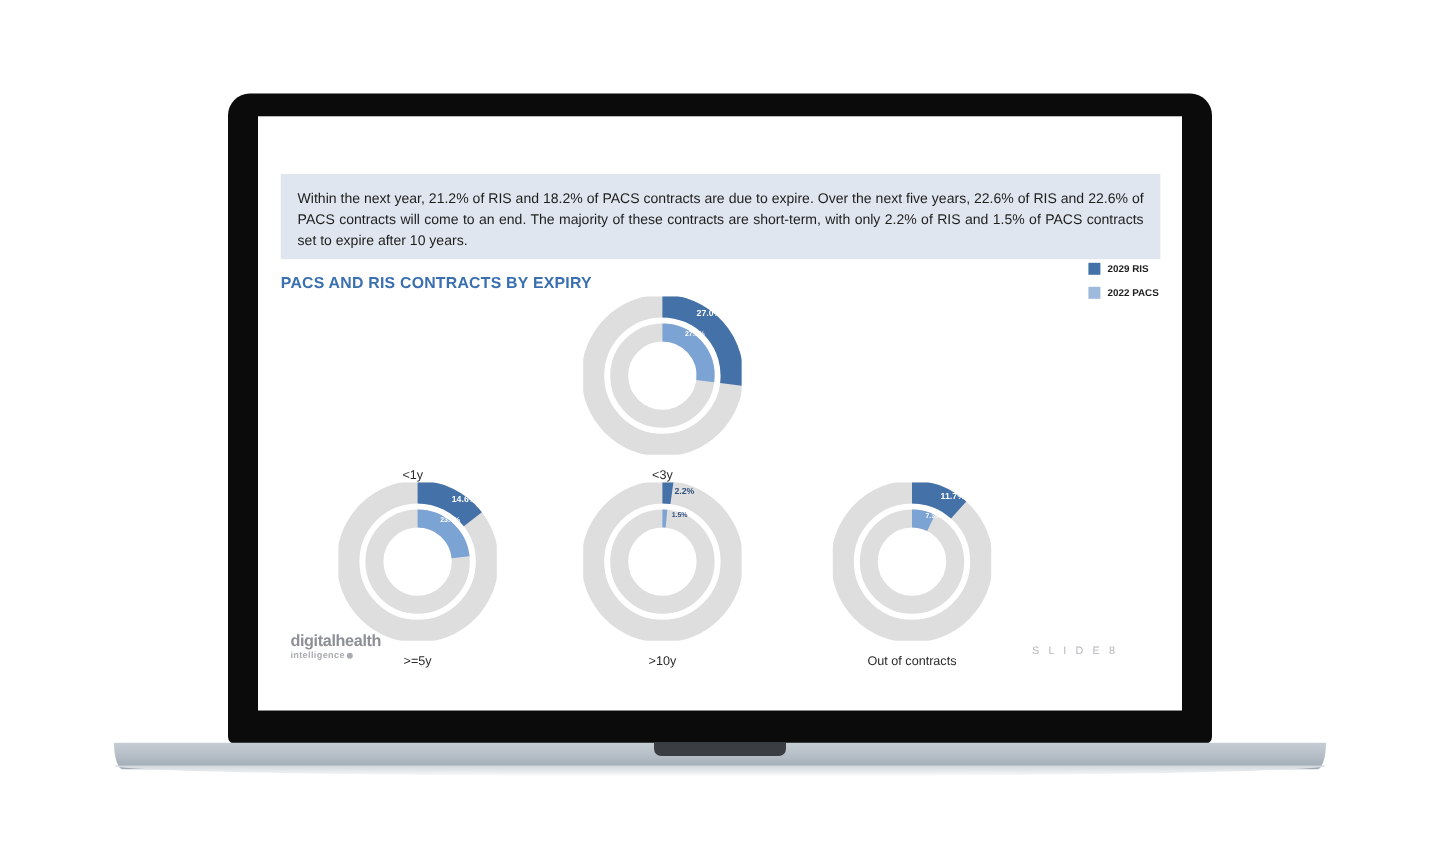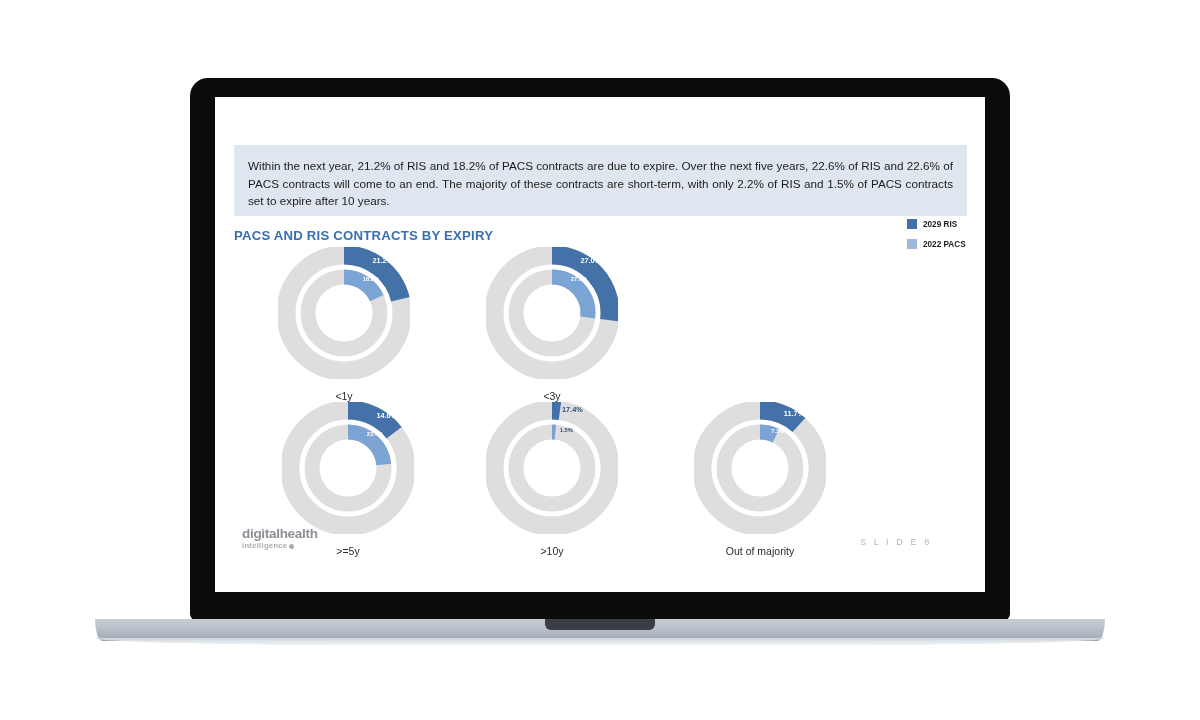--- a/index.html
+++ b/index.html
@@ -160,26 +160,20 @@
     <div id="slide">
 
       <div id="callout">
         <div id="callout-text">Within the next year, 21.2% of RIS and 18.2% of PACS contracts are due to expire. Over the next five years, 22.6% of RIS and 22.6% of PACS contracts will come to an end. The majority of these contracts are short-term, with only 2.2% of RIS and 1.5% of PACS contracts set to expire after 10 years.</div>
       </div>
 
       <div id="slide-title">PACS AND RIS CONTRACTS BY EXPIRY</div>
 
       <div id="charts">
           <div class="donut-cell" style="left: 0px; top: 0px;">
-            <div class="donut-wrap"><svg width="132" height="132" viewBox="0 0 132 132">
-                <circle cx="66" cy="66" r="58" fill="none" stroke="#dedede" stroke-width="19"></circle>
-                <path d="M 66 8 A 58 58 0 0 1 122.35464050905108 52.28305817262396" fill="none" stroke="#4472a8" stroke-width="19"></path>
-                <circle cx="66" cy="66" r="36" fill="none" stroke="#dedede" stroke-width="15"></circle>
-                <path d="M 66 30 A 36 36 0 0 1 98.76381494465984 51.08247908424177" fill="none" stroke="#7ba3d4" stroke-width="15"></path>
-              </svg><div class="pct-outer" style="left: 94.4255px; top: 8.86995px;">21.2%</div><div class="pct-inner" style="left: 84.7814px; top: 28.6434px;">18.2%</div></div>
             <div class="donut-label">&lt;1y</div>
           </div>
           <div class="donut-cell" style="left: 208px; top: 0px;">
             <div class="donut-wrap"><svg width="132" height="132" viewBox="0 0 132 132">
                 <circle cx="66" cy="66" r="58" fill="none" stroke="#dedede" stroke-width="19"></circle>
                 <path d="M 66 8 A 58 58 0 0 1 123.54265267623973 73.26932754672966" fill="none" stroke="#4472a8" stroke-width="19"></path>
                 <circle cx="66" cy="66" r="36" fill="none" stroke="#dedede" stroke-width="15"></circle>
                 <path d="M 66 30 A 36 36 0 0 1 101.7161292473212 70.51199640831496" fill="none" stroke="#7ba3d4" stroke-width="15"></path>
               </svg><div class="pct-outer" style="left: 94.4255px; top: 8.86995px;">27.0%</div><div class="pct-inner" style="left: 84.7814px; top: 28.6434px;">27.0%</div></div>
             <div class="donut-label">&lt;3y</div>
@@ -192,31 +186,31 @@
                 <path d="M 66 30 A 36 36 0 0 1 101.8182366113268 62.38697826535626" fill="none" stroke="#7ba3d4" stroke-width="15"></path>
               </svg><div class="pct-outer" style="left: 94.4255px; top: 8.86995px;">14.6%</div><div class="pct-inner" style="left: 84.7814px; top: 28.6434px;">23.4%</div></div>
             <div class="donut-label">&gt;=5y</div>
           </div>
           <div class="donut-cell" style="left: 208px; top: 155px;">
             <div class="donut-wrap"><svg width="132" height="132" viewBox="0 0 132 132">
                 <circle cx="66" cy="66" r="58" fill="none" stroke="#dedede" stroke-width="19"></circle>
                 <path d="M 66 8 A 58 58 0 0 1 73.99183685970901 8.55323730959423" fill="none" stroke="#4472a8" stroke-width="19"></path>
                 <circle cx="66" cy="66" r="36" fill="none" stroke="#dedede" stroke-width="15"></circle>
                 <path d="M 66 30 A 36 36 0 0 1 69.38789927946651 30.15976927428912" fill="none" stroke="#7ba3d4" stroke-width="15"></path>
-              </svg><div class="pct-outer dark" style="left: 76.0055px; top: 3.13847px;">17.4%</div><div class="pct-inner dark" style="left: 73.6958px; top: 25.04px;">1.5%</div></div>
+              </svg><div class="pct-outer dark" style="left: 76.0055px; top: 3.13847px;">2.2%</div><div class="pct-inner dark" style="left: 73.6958px; top: 25.04px;">1.5%</div></div>
             <div class="donut-label">&gt;10y</div>
           </div>
           <div class="donut-cell" style="left: 416px; top: 155px;">
             <div class="donut-wrap"><svg width="132" height="132" viewBox="0 0 132 132">
                 <circle cx="66" cy="66" r="58" fill="none" stroke="#dedede" stroke-width="19"></circle>
                 <path d="M 66 8 A 58 58 0 0 1 104.89976343912977 22.978977181153127" fill="none" stroke="#4472a8" stroke-width="19"></path>
                 <circle cx="66" cy="66" r="36" fill="none" stroke="#dedede" stroke-width="15"></circle>
                 <path d="M 66 30 A 36 36 0 0 1 81.93929631740046 33.720922675731515" fill="none" stroke="#7ba3d4" stroke-width="15"></path>
               </svg><div class="pct-outer" style="left: 89.842px; top: 6.87413px;">11.7%</div><div class="pct-inner" style="left: 77.1839px; top: 25.9426px;">7.3%</div></div>
-            <div class="donut-label">Out of majority</div>
+            <div class="donut-label">Out of contracts</div>
           </div>
         </div>
 
       <div id="legend">
           <div class="legend-row">
             <span class="legend-swatch" style="background: rgb(68, 114, 168);"></span>
             <span class="legend-text">2029 RIS</span>
           </div>
           <div class="legend-row">
             <span class="legend-swatch" style="background: rgb(157, 185, 220);"></span>

